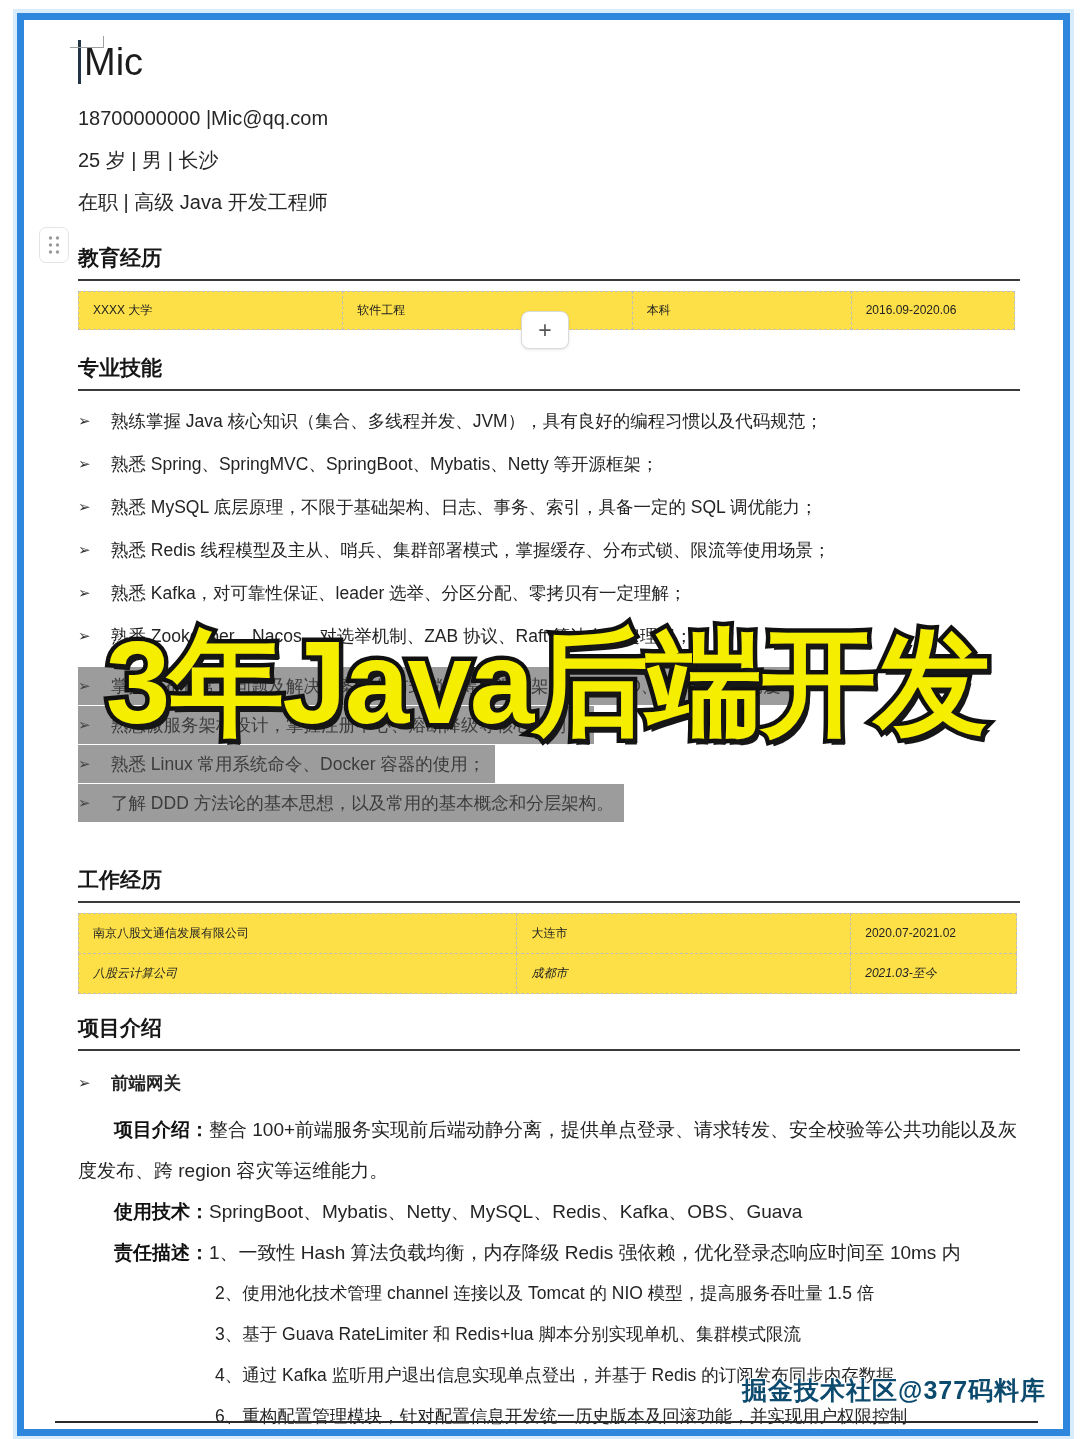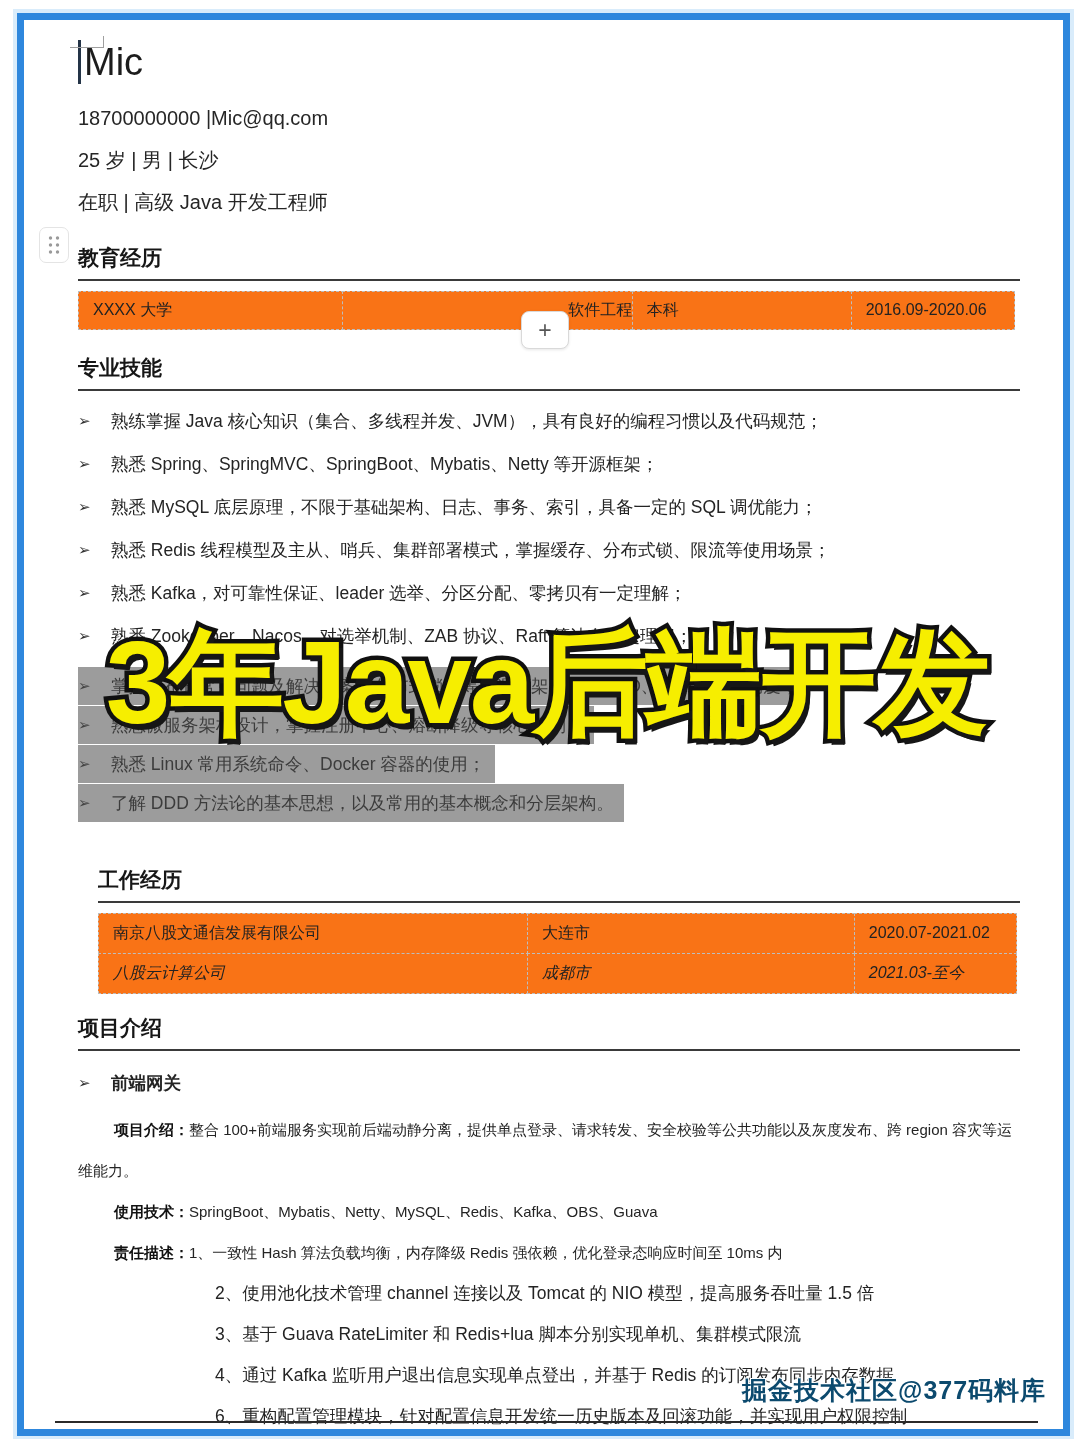--- a/index.html
+++ b/index.html
@@ -19,31 +19,31 @@
   .hdr { }
   .hdr-title { font-size:38px; line-height:52px; color:#1c1c1c; display:inline-flex; align-items:center; }
   .caret { display:inline-block; width:3px; height:44px; background:#243447; margin-right:3px; }
   .hdr-line { font-size:20px; line-height:24px; margin-top:18px; color:#262626; }
 
   
   .section-heading { font-size:21px; font-weight:bold; color:#161616;
                      padding-bottom:7px; border-bottom:2.5px solid #3a3a3a; }
   .sec-edu { margin-top:30px; }
   .sec-skills { margin-top:24px; }
-  .sec-work { margin-top:44px;margin-left:20px; }
+  .sec-work { margin-top:44px; }
   .sec-proj { margin-top:20px; }
 
   
   .tbl { margin-top:10px; }
   .tbl-row { display:flex; }
   .tbl-row + .tbl-row { margin-top:-1px;font-style:italic; }
-  .cell { border:1.5px dashed #bdbdbd; height:39px; line-height:36px; font-size:16px;
-          padding-left:14px; color:#222; background:#f97316; }
+  .cell { border:1.5px dashed #bdbdbd; height:39px; line-height:36px; font-size:12px;
+          padding-left:14px; color:#222; background:#fde047; }
   .cell + .cell { margin-left:-1.5px; }
-  .edu-c1 { width:28.2%; } .edu-c2 { width:30.9%;text-align:right; } .edu-c3 { width:23.4%; } .edu-c4 { width:17.5%; }
+  .edu-c1 { width:28.2%; } .edu-c2 { width:30.9%; } .edu-c3 { width:23.4%; } .edu-c4 { width:17.5%; }
   .wrk-c1 { width:46.7%; } .wrk-c2 { width:35.6%; } .wrk-c3 { width:17.7%; }
   .wrk .cell { height:41px; line-height:38px; }
 
   
   .add-btn { position:absolute; left:521px; top:311px; width:48px; height:38px;
              background:#fff; border:1.5px solid #d9d9d9; border-radius:8px;
              box-shadow:0 1px 3px rgba(0,0,0,0.10); color:#555; font-size:23px;
              display:flex; align-items:center; justify-content:center; cursor:pointer; }
 
   
@@ -64,21 +64,21 @@
   .sel-line .b-mark { color:#444; line-height:38px; }
 
   
   .overlay-text { position:absolute; left:52px; top:608px; width:990px; text-align:center;
                   font-size:116px; line-height:1.3; font-weight:700; letter-spacing:-2px;
                   color:#f6ee00; white-space:nowrap;
                   -webkit-text-stroke:9px #101010; paint-order:stroke fill;
                   text-shadow:4px 6px 0 #161616; }
 
   
-  .para { font-size:15px; line-height:41px; color:#242424; }
+  .para { font-size:19px; line-height:41px; color:#242424; }
   .indent { text-indent:36px; }
   .lbl { font-weight:bold; color:#111; }
   .num-item { font-size:17.5px; line-height:41px; color:#242424; padding-left:137px; }
   .proj-name { margin-top:20px; margin-bottom:6px; }
   .intro { margin-top:14px; }
 
   
   .watermark { position:absolute; left:742px; top:1374px; font-size:25px; font-weight:bold;
                color:#0c4a6e; letter-spacing:1px; white-space:nowrap;
                text-shadow:-1px -1px 0 #fff, 1px -1px 0 #fff, -1px 1px 0 #fff, 1px 1px 0 #fff,

